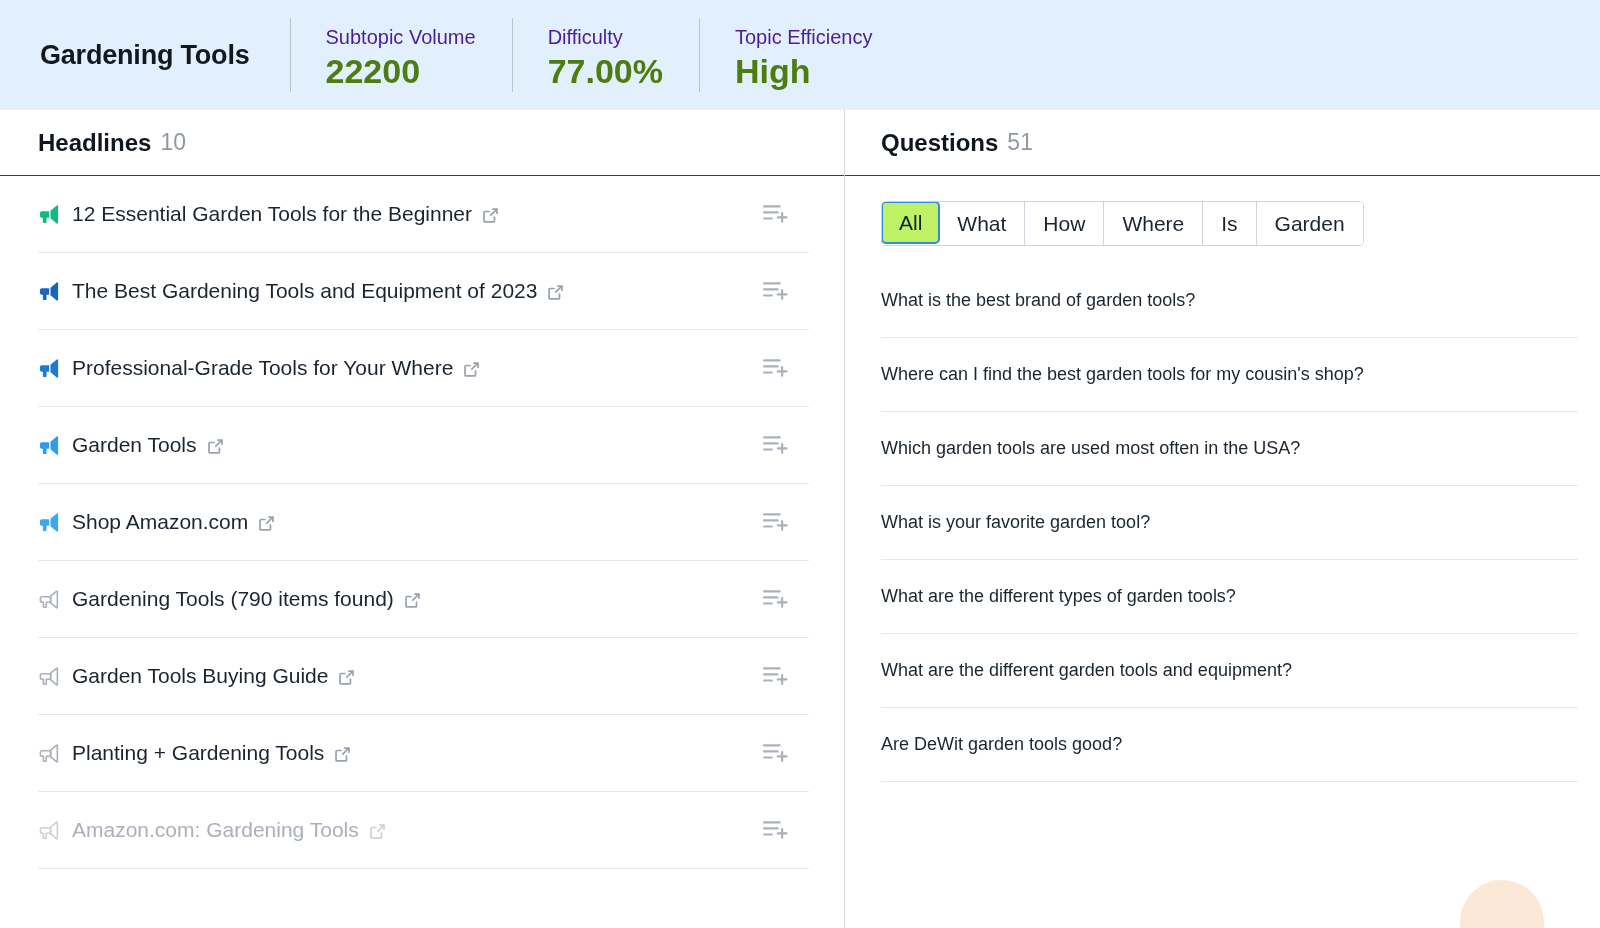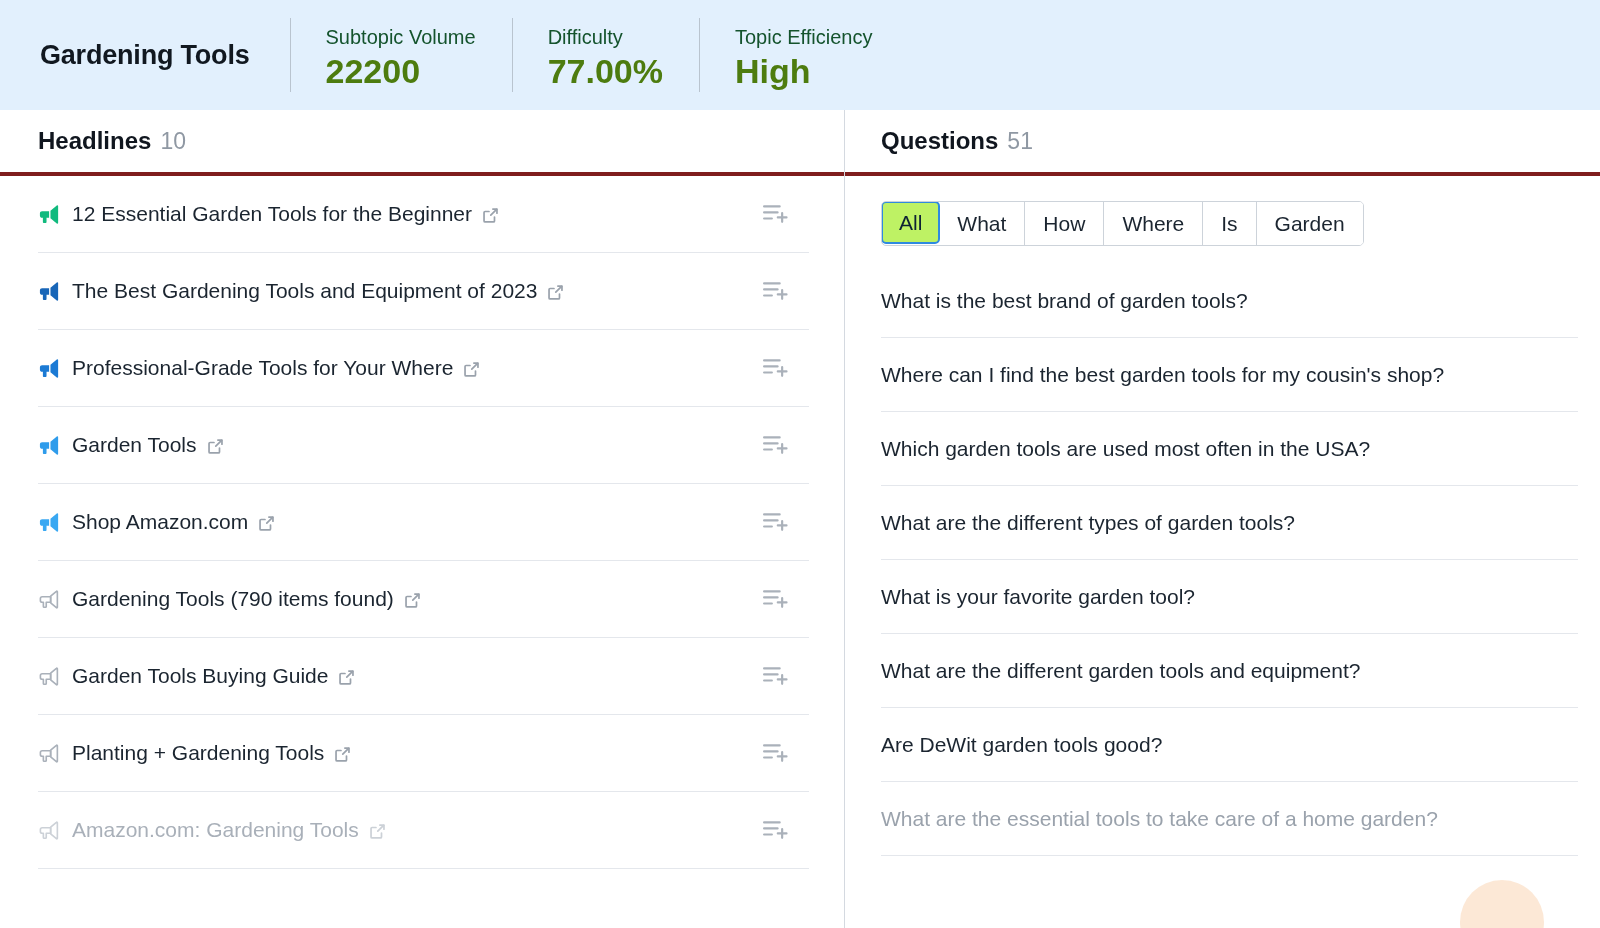--- a/index.html
+++ b/index.html
@@ -39,21 +39,21 @@
   }
   .metric::before {
     content: "";
     position: absolute;
     left: 0; top: 0; bottom: 0;
     width: 1px;
     background: #b9c4cf;
   }
   .metric-label {
     font-size: 20px;
-    color: #14532d;
+    color: #4c1d95;
     line-height: 30px;
     white-space: nowrap;
   }
   .metric-value {
     font-size: 34px;
     font-weight: bold;
     color: #4d7c0f;
     line-height: 34px;
     margin-top: 2px;
     white-space: nowrap;
@@ -61,21 +61,21 @@
 
   
   .body { display: flex; height: 818px; }
   .col-left  { width: 845px; position: relative; border-right: 1px solid #d4d9e0; }
   .col-right { width: 755px; position: relative; }
 
   .panel-head {
     height: 66px;
     display: flex;
     align-items: center;
-    border-bottom: 4px solid #7f1d1d;
+    border-bottom: 1px solid #7f1d1d;
     padding-left: 38px;
   }
   .col-right .panel-head { padding-left: 36px; }
   .panel-head .h-title {
     font-size: 24px;
     font-weight: bold;
     color: #10161f;
   }
   .panel-head .h-count {
     font-size: 23px;
@@ -144,21 +144,21 @@
 
   .q-list { margin-top: 18px; }
   .q-row {
     height: 74px;
     display: flex;
     align-items: center;
     margin: 0 22px 0 36px;
     border-bottom: 1px solid #e4e7ec;
   }
   .q-text {
-    font-size: 21px;
+    font-size: 18px;
     color: #1b2530;
     white-space: nowrap;
     text-align: right;
   }
   .q-row.dim .q-text { color: #9aa2ac; }
 
   
   .help-bubble {
     position: absolute;
     right: 56px;
@@ -404,33 +404,30 @@
           <div class="q-row">
             <span class="q-text">What is the best brand of garden tools?</span>
           </div>
           <div class="q-row">
             <span class="q-text">Where can I find the best garden tools for my cousin's shop?</span>
           </div>
           <div class="q-row">
             <span class="q-text">Which garden tools are used most often in the USA?</span>
           </div>
           <div class="q-row">
+            <span class="q-text">What is your favorite garden tool?</span>
+          </div>
+          <div class="q-row">
             <span class="q-text">What are the different types of garden tools?</span>
           </div>
           <div class="q-row">
-            <span class="q-text">What is your favorite garden tool?</span>
-          </div>
-          <div class="q-row">
             <span class="q-text">What are the different garden tools and equipment?</span>
           </div>
           <div class="q-row">
             <span class="q-text">Are DeWit garden tools good?</span>
-          </div>
-          <div class="q-row dim">
-            <span class="q-text">What are the essential tools to take care of a home garden?</span>
           </div>
         </div>
 
       <div class="help-bubble"></div>
     </div>
 
   </div>
 </div>
 
 </body></html>

